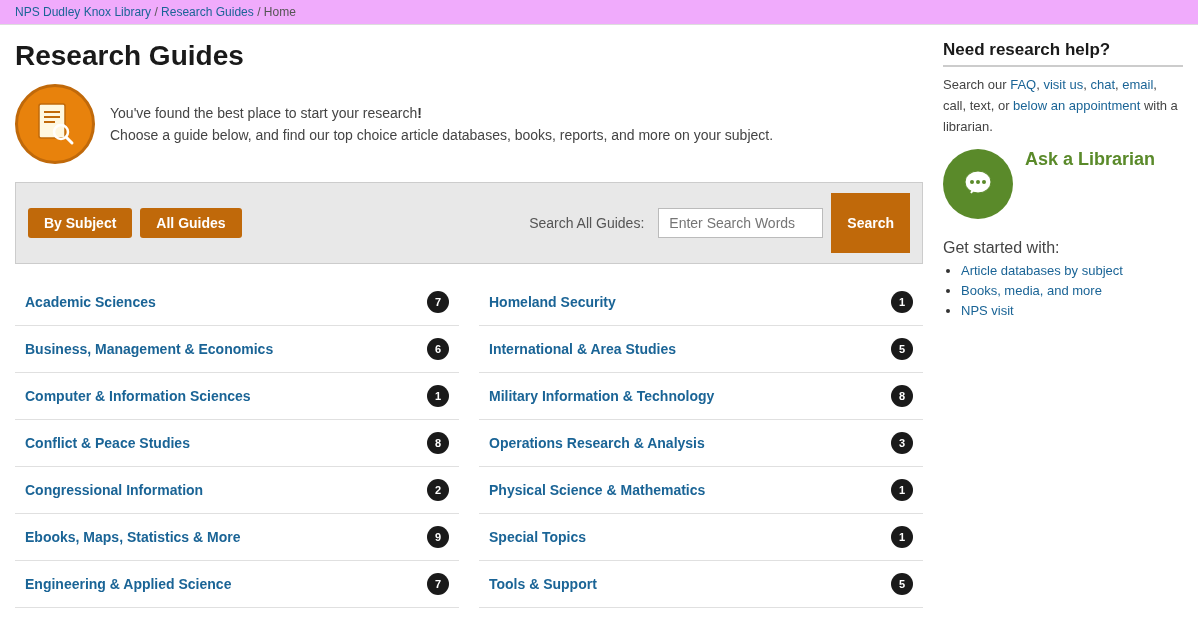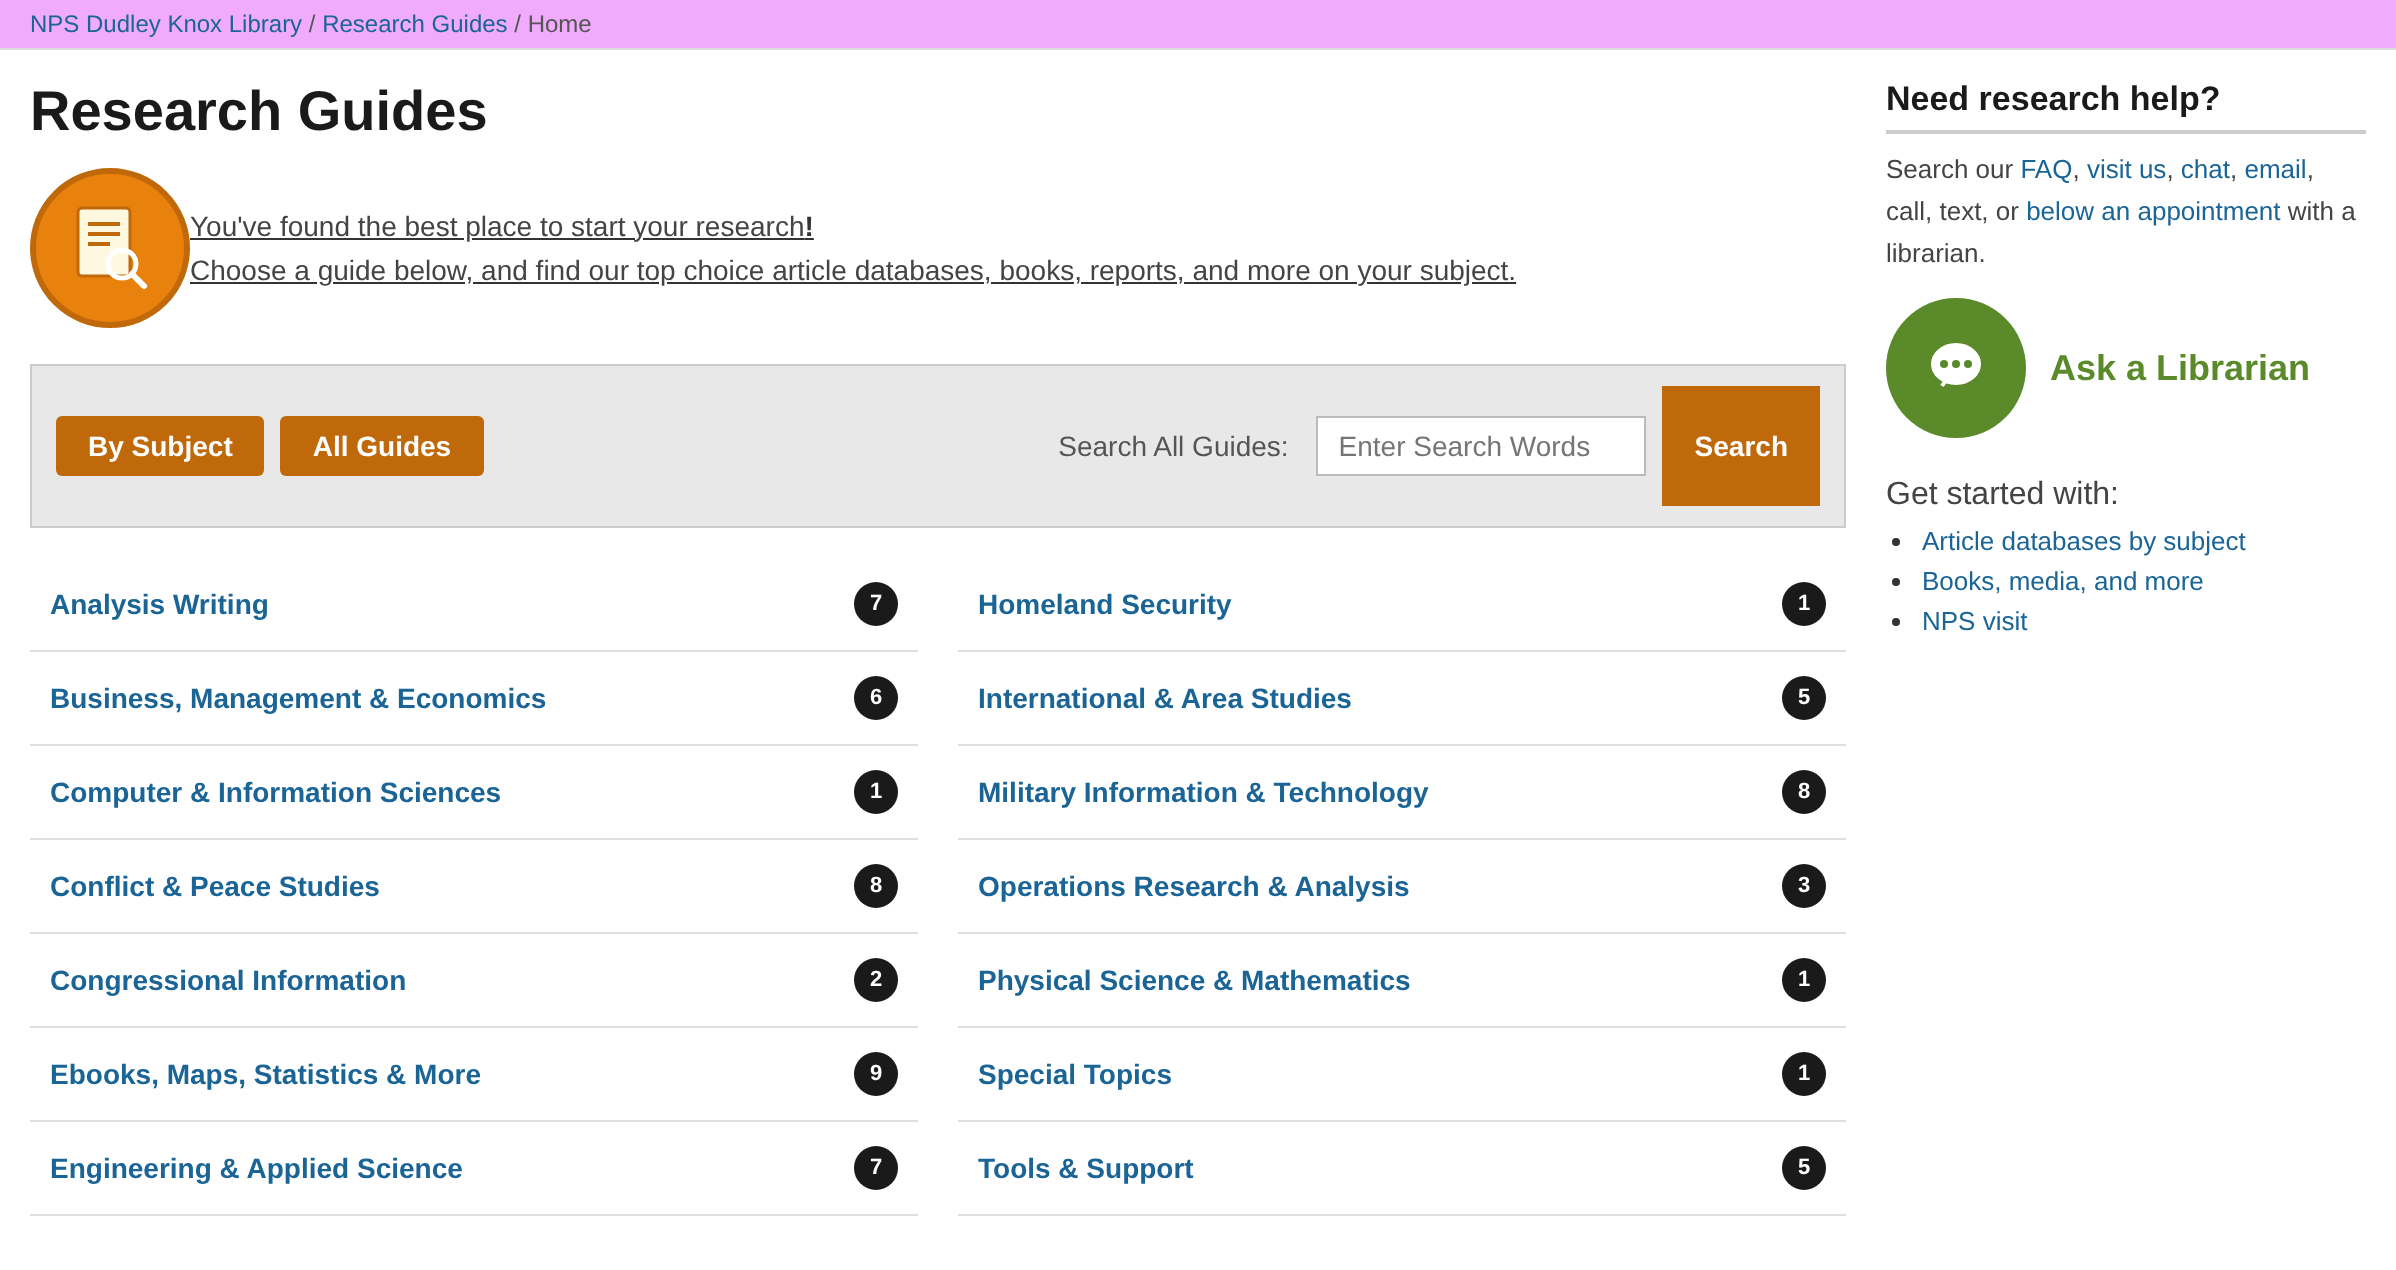--- a/index.html
+++ b/index.html
@@ -20,22 +20,22 @@
     .main-content { flex: 1; min-width: 0; }
     .sidebar { width: 240px; flex-shrink: 0; }
 
     
     .page-title { font-size: 28px; color: #1a1a1a; font-weight: bold; margin-bottom: 12px; }
 
     
     .intro-box {
       display: flex;
       align-items: center;
+      gap: 15px;
       margin-bottom: 18px;
-      text-decoration: underline;
     }
     .intro-icon {
       width: 80px;
       height: 80px;
       background: #e8820c;
       border-radius: 50%;
       display: flex;
       align-items: center;
       justify-content: center;
       flex-shrink: 0;
@@ -127,21 +127,21 @@
       border-bottom: 2px solid #ccc;
       padding-bottom: 5px;
       margin-bottom: 8px;
     }
     .sidebar-text { font-size: 13px; color: #444; line-height: 1.6; }
     .sidebar-text a { color: #1a6496; text-decoration: none; }
 
     
     .ask-librarian {
       display: flex;
-      align-items: center;
+      align-items: flex-start;
       gap: 12px;
       margin: 12px 0;
       cursor: pointer;
     }
     .librarian-icon {
       width: 70px;
       height: 70px;
       background: #5a8a2a;
       border-radius: 50%;
       display: flex;
@@ -205,21 +205,21 @@
       <button class="btn-all">All Guides</button>
       <span class="search-label">Search All Guides:</span>
       <input class="search-input" type="text" placeholder="Enter Search Words" style="">
       <button class="search-btn">Search</button>
     </div>
 
     <div class="subject-grid">
 
       <div id="subjects-left">
           <div class="subject-item">
-      <a href="#" class="subject-link">Analysis Writing</a>
+      <a href="#" class="subject-link">Academic Sciences</a>
       <span class="subject-badge">7</span>
     </div>
           <div class="subject-item">
       <a href="#" class="subject-link">Business, Management &amp; Economics</a>
       <span class="subject-badge">6</span>
     </div>
           <div class="subject-item">
       <a href="#" class="subject-link">Computer &amp; Information Sciences</a>
       <span class="subject-badge">1</span>
     </div>

